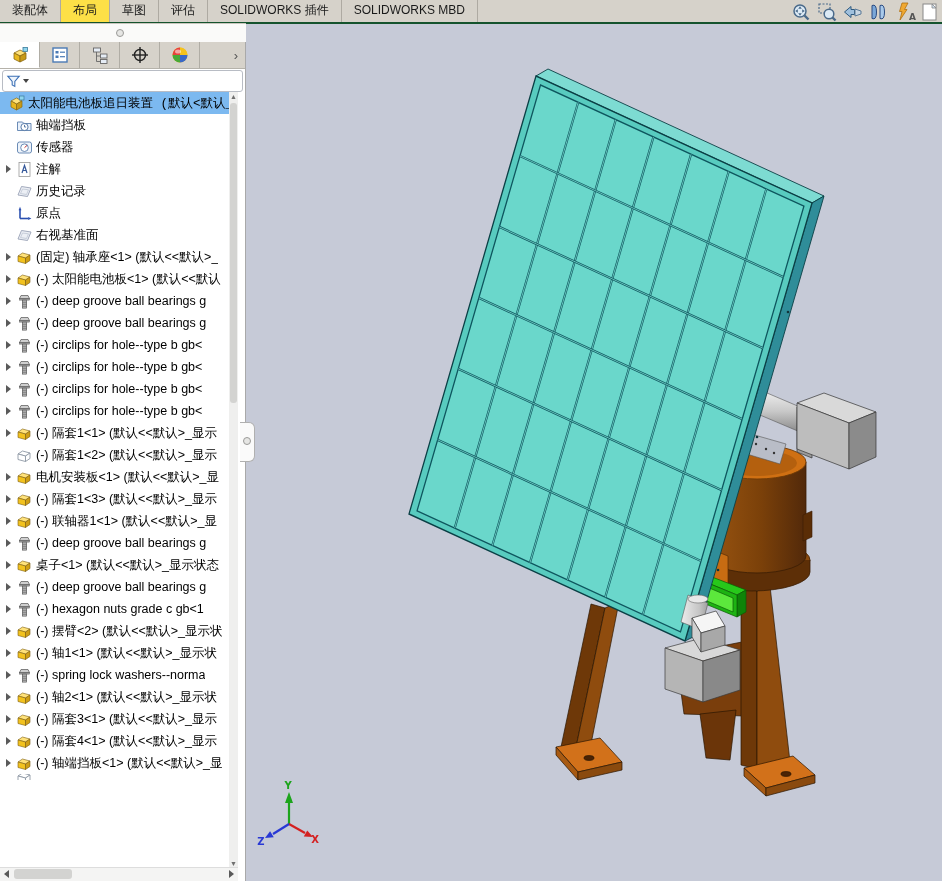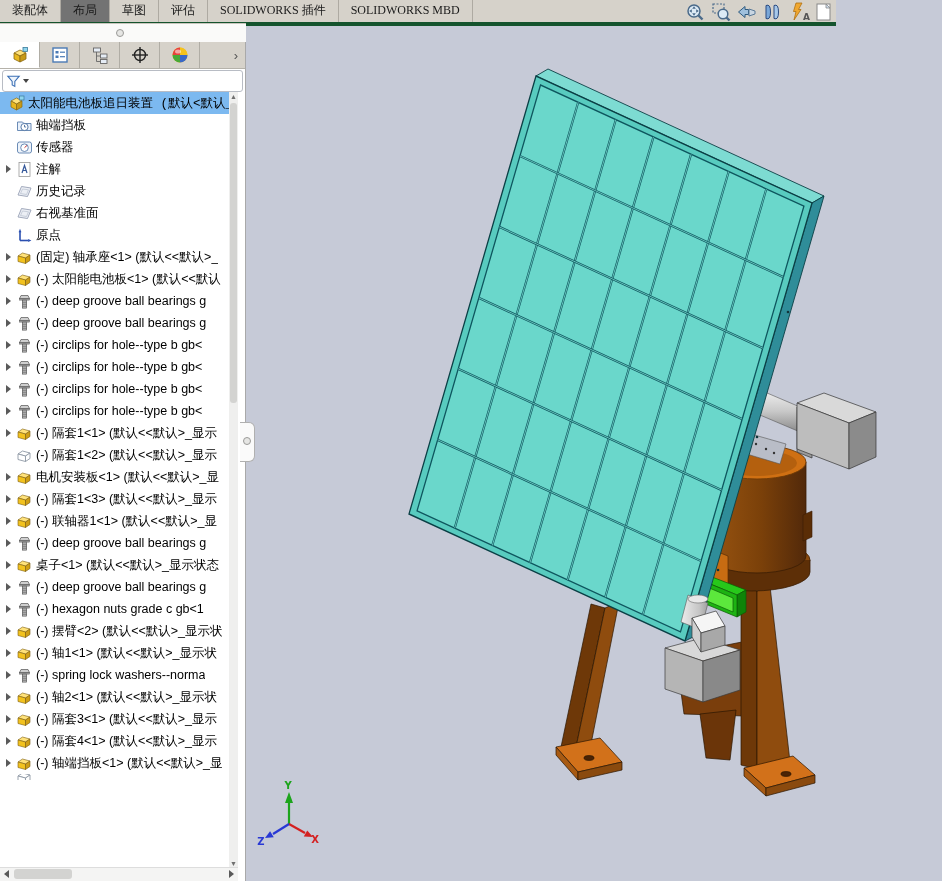--- a/index.html
+++ b/index.html
@@ -1,25 +1,25 @@
 <!DOCTYPE html>
 <html style="--viewport-bg: #c6cad7; --toolbar-bg: #d6d2ca; --selection-blue: #7cb9f0; --panel-teal: #6ad7cb; --panel-teal-frame: #58cbbf; --panel-teal-dark: #2f8d99; --panel-line: #0e565e; --drum-orange: #cf7013; --drum-brown: #8a4a12; --leg-brown: #6e3808; --leg-side-brown: #8f4c0e; --foot-orange: #d2711a; --motor-gray: #bdbdbd; --accent-green: #2ec41e; --triad-x-red: #d42020; --triad-y-green: #1ca41c; --triad-z-blue: #2838d4;"><head>
 <meta charset="utf-8">
 <style>
   html,body{margin:0;padding:0;}
   body{width:942px;height:881px;position:relative;overflow:hidden;
        font-family:"Liberation Sans","DejaVu Sans",sans-serif;
        background:var(--viewport-bg,#c6cad7);}
   
-  #topbar{position:absolute;left:0;top:0;width:836px;height:22px;
-          background:var(--toolbar-bg,#d6d2ca);border-bottom:4px solid #14532d;
-          display:flex;align-items:stretch;font-family:Liberation Serif, serif;}
+  #topbar{position:absolute;left:0;top:0;width:942px;height:22px;
+          background:var(--toolbar-bg,#d6d2ca);border-bottom:2px solid #14532d;
+          display:flex;align-items:stretch;}
   .cm-tab{padding:0 12px;font-size:12px;line-height:21px;color:#1a1a1a;
           border-right:1px solid #aeaaa2;white-space:nowrap;cursor:default;}
-  .cm-tab.active{background:#737373;}
+  .cm-tab.active{background:#fde047;}
   #viewicons{position:absolute;right:0;top:0;height:22px;display:flex;gap:4px;padding-top:1px;}
   #viewicons .vicon{width:22px;height:22px;}
   
   #panelstrip{position:absolute;left:0;top:23px;width:246px;height:18px;background:#fafaf9;
               border-top:1px solid #c9c6be;border-bottom:1px solid #b5b2aa;}
   .gripdot{position:absolute;width:6px;height:6px;border-radius:50%;
            background:#e6e6e4;border:1px solid #9a9a98;}
   
   #sidebar{position:absolute;left:0;top:42px;width:245px;height:839px;background:#ffffff;
            border-right:1px solid #a9a9a9;}
@@ -291,30 +291,30 @@
       <div class="trow">
         <span class="slot"></span>
         <svg class="ticon">
           <use href="#sym-plane"></use>
         </svg>
         <span class="tlabel">历史记录</span>
       </div>
       <div class="trow">
         <span class="slot"></span>
         <svg class="ticon">
+          <use href="#sym-origin"></use>
+        </svg>
+        <span class="tlabel">原点</span>
+      </div>
+      <div class="trow">
+        <span class="slot"></span>
+        <svg class="ticon">
           <use href="#sym-plane"></use>
         </svg>
         <span class="tlabel">右视基准面</span>
-      </div>
-      <div class="trow">
-        <span class="slot"></span>
-        <svg class="ticon">
-          <use href="#sym-origin"></use>
-        </svg>
-        <span class="tlabel">原点</span>
       </div>
       <div class="trow">
         <span class="slot">
           <span class="tri"></span>
         </span>
         <svg class="ticon">
           <use href="#sym-part"></use>
         </svg>
         <span class="tlabel">(固定) 轴承座&lt;1&gt; (默认&lt;&lt;默认&gt;_</span>
       </div>

